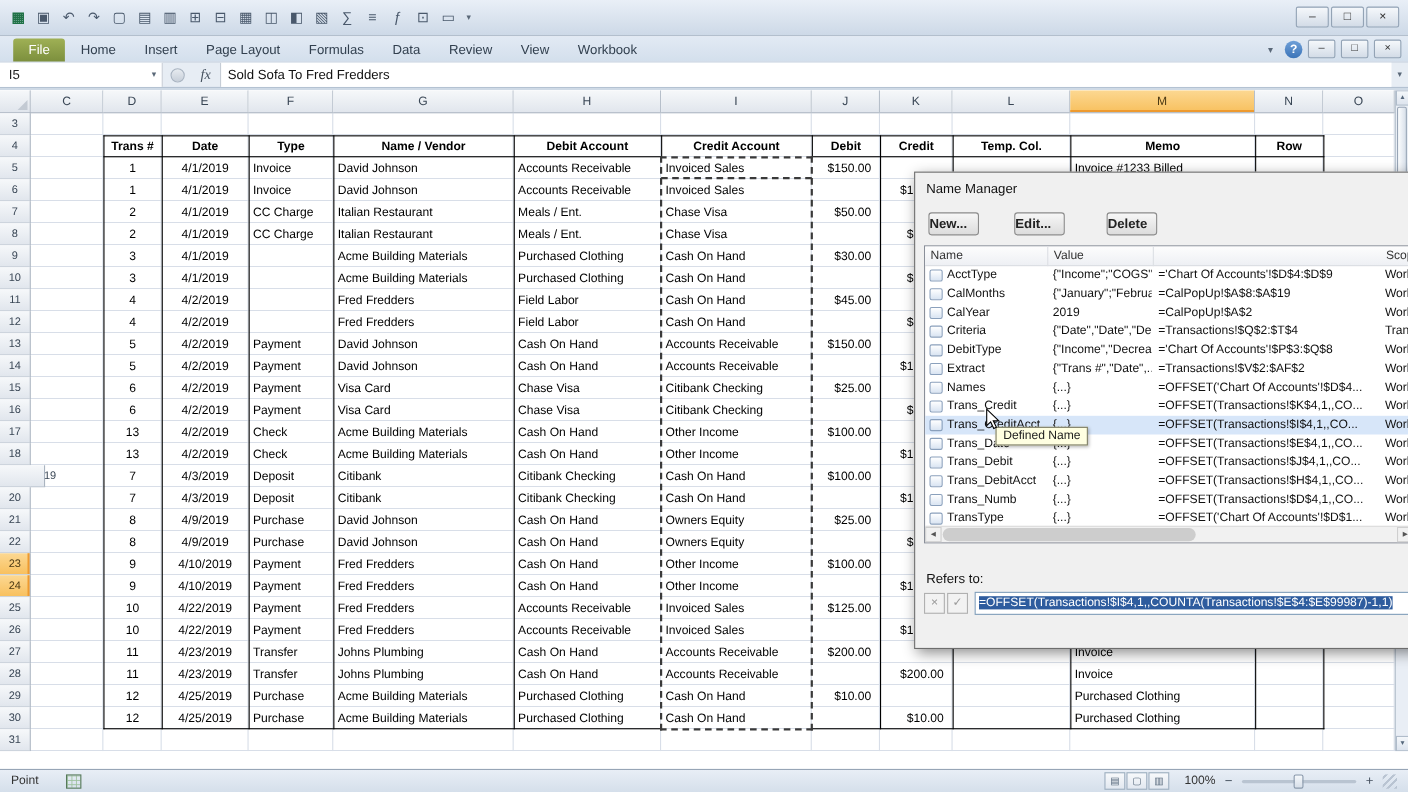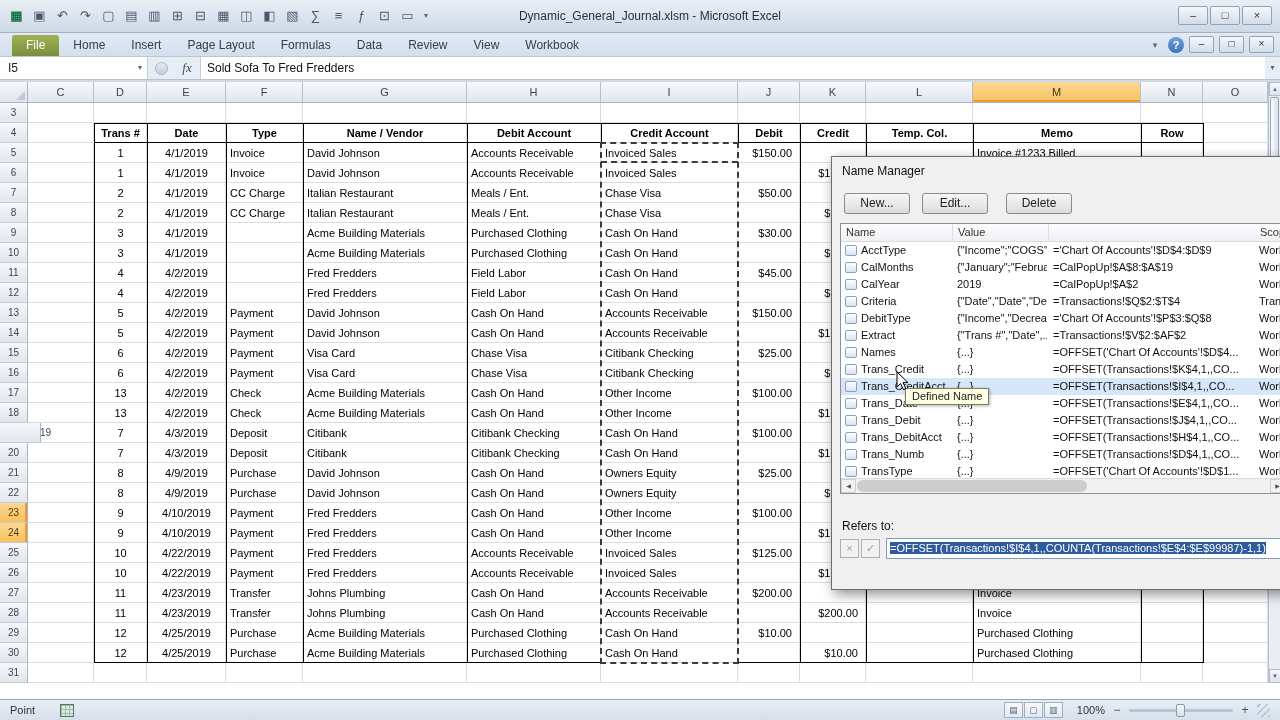--- a/index.html
+++ b/index.html
@@ -113,22 +113,22 @@
   .zoom-btn { width:12px; text-align:center; color:#44505e; font-size:12px; line-height:16px; }
   .zoom-track { position:relative; width:104px; height:3px; background:#b9c4d1; border-radius:2px; }
   .zoom-thumb { position:absolute; left:47px; top:-5px; width:9px; height:13px;
     background:linear-gradient(#f5f8fb,#d7dfe9); border:1px solid #8a99ab; border-radius:2px; }
   .grip { width:13px; height:13px; background:repeating-linear-gradient(315deg,#b9c4d2 0 2px, transparent 2px 5px); }
 
   
   .dialog { position:absolute; left:831px; top:156px; width:460px; height:434px; background:#f0f0f0;
     border:1px solid #6d6d6d; box-shadow:3px 4px 12px rgba(0,0,0,.45); z-index:10; }
   .dlg-title { position:absolute; left:10px; top:7px; font-size:12px; color:#111; }
-  .dlg-btn { position:absolute; top:36px; width:66px; height:21px; background:linear-gradient(#f7f7f7,#dcdcdc);
-    border:1px solid #8b8b8b; border-radius:3px; font-size:12px; color:#222; text-align:center; line-height:19px; }
+  .dlg-btn { position:absolute; top:36px; width:46px; height:21px; background:linear-gradient(#f7f7f7,#dcdcdc);
+    border:1px solid #8b8b8b; border-radius:3px; font-size:12px; color:#222; line-height:19px;font-weight:bold; }
   .dlg-btn.b0 { left:12px; } .dlg-btn.b1 { left:90px; } .dlg-btn.b2 { left:174px; }
   .nm-list { position:absolute; left:8px; top:66px; width:444px; height:271px; background:#fff;
     border:1px solid #8a8f99; overflow:hidden; }
   .nm-head { position:absolute; top:0; left:0; width:600px; height:18px;
     background:linear-gradient(#fdfdfd,#eef0f4); border-bottom:1px solid #d9dce1; }
   .nm-h { position:absolute; top:0; height:18px; font-size:11px; line-height:17px; padding-left:5px;
     color:#333; border-right:1px solid #dcdfe4; overflow:hidden; white-space:nowrap; }
   .nm-h.c0 { left:0; width:112px; } .nm-h.c1 { left:112px; width:96px; }
   .nm-h.c2 { left:208px; width:206px; } .nm-h.c3 { left:414px; width:100px; }
   #nm-rows { position:absolute; left:0; top:18px; width:600px; }
@@ -178,21 +178,20 @@
         <div class="qat-icon">◫</div>
         <div class="qat-icon">◧</div>
         <div class="qat-icon">▧</div>
         <div class="qat-icon">∑</div>
         <div class="qat-icon">≡</div>
         <div class="qat-icon">ƒ</div>
         <div class="qat-icon">⊡</div>
         <div class="qat-icon">▭</div>
         <div class="qat-icon drop">▾</div>
       </div>
-    <div class="win-title">Dynamic_General_Journal.xlsm  -  Microsoft Excel</div>
     <div class="winbtns">
       <div class="winbtn">–</div>
       <div class="winbtn">□</div>
       <div class="winbtn">×</div>
     </div>
   </div>
 
   <div class="ribbonrow">
     <div class="rtabs" id="rtabs">
         <div class="rtab file">File</div>

